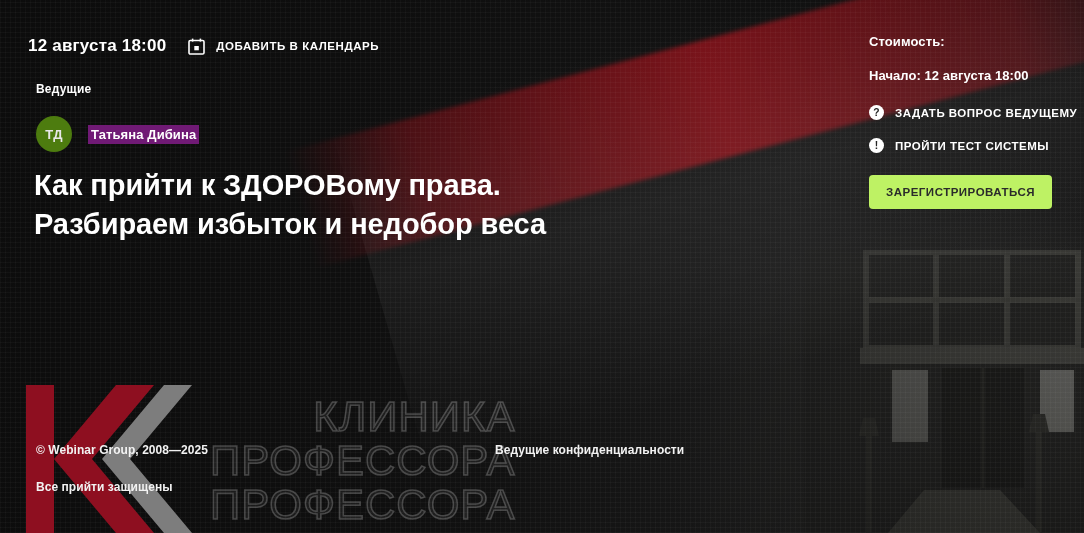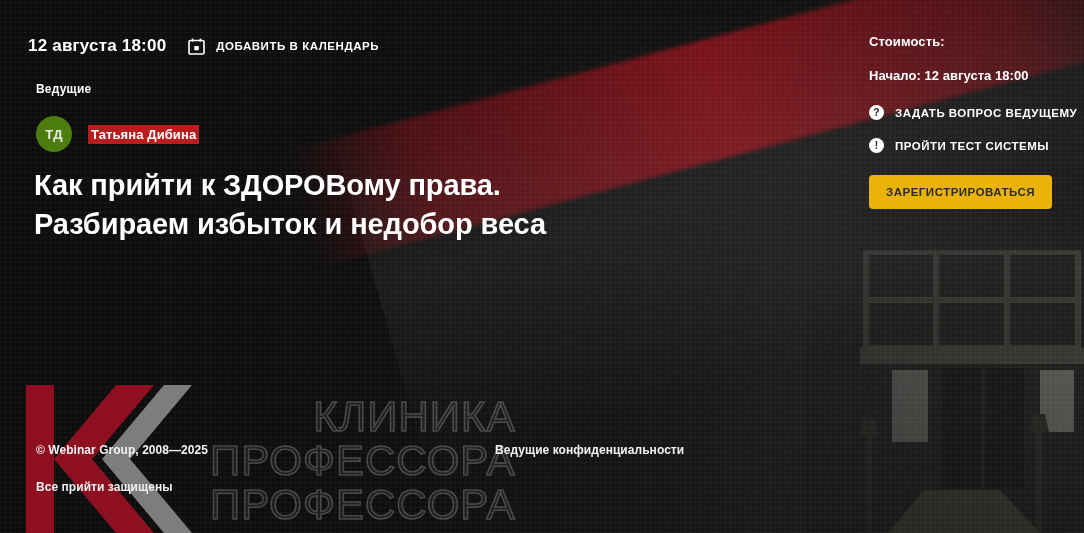--- a/index.html
+++ b/index.html
@@ -106,21 +106,21 @@
   }
   .avatar {
     width:36px; height:36px; border-radius:50%;
     background:#4d7c0f;
     display:flex; align-items:center; justify-content:center;
     font-size:13px; font-weight:700; color:#e8e8e8;
     letter-spacing:.4px; flex:none;
   }
   .host-name {
     font-size:13px; font-weight:700; color:#ffffff;
-    background:#b91c1c; padding:2px 3px; letter-spacing:.1px;
+    background:#701a75; padding:2px 3px; letter-spacing:.1px;
   }
 
   .title {
     position:absolute; left:34px; top:166px; width:600px;
     font-size:29px; line-height:39px; font-weight:700;
     color:#ffffff; letter-spacing:-.1px;
   }
 
   
   .panel { position:absolute; left:869px; top:34px; width:200px; }
@@ -142,21 +142,21 @@
   }
   .panel-action + .panel-action { margin-top:18px; }
   .act-icon { width:15px; height:15px; flex:none; display:block; }
   .act-label {
     font-size:11.5px; font-weight:700; color:#ffffff;
     letter-spacing:.5px; text-transform:uppercase; white-space:nowrap;
   }
   .register-btn {
     margin-top:22px;
     display:inline-block;
-    background:#eab308; color:#2b2b2b;
+    background:#bef264; color:#2b2b2b;
     border:none; border-radius:4px;
     padding:11px 17px;
     font-size:11.5px; font-weight:700;
     letter-spacing:.5px; text-transform:uppercase;
     font-family:"Liberation Sans", sans-serif;
     cursor:pointer; white-space:nowrap;text-align:right;
   }
 
   
   .footer { position:absolute; left:0; right:0; bottom:0; height:110px; }

